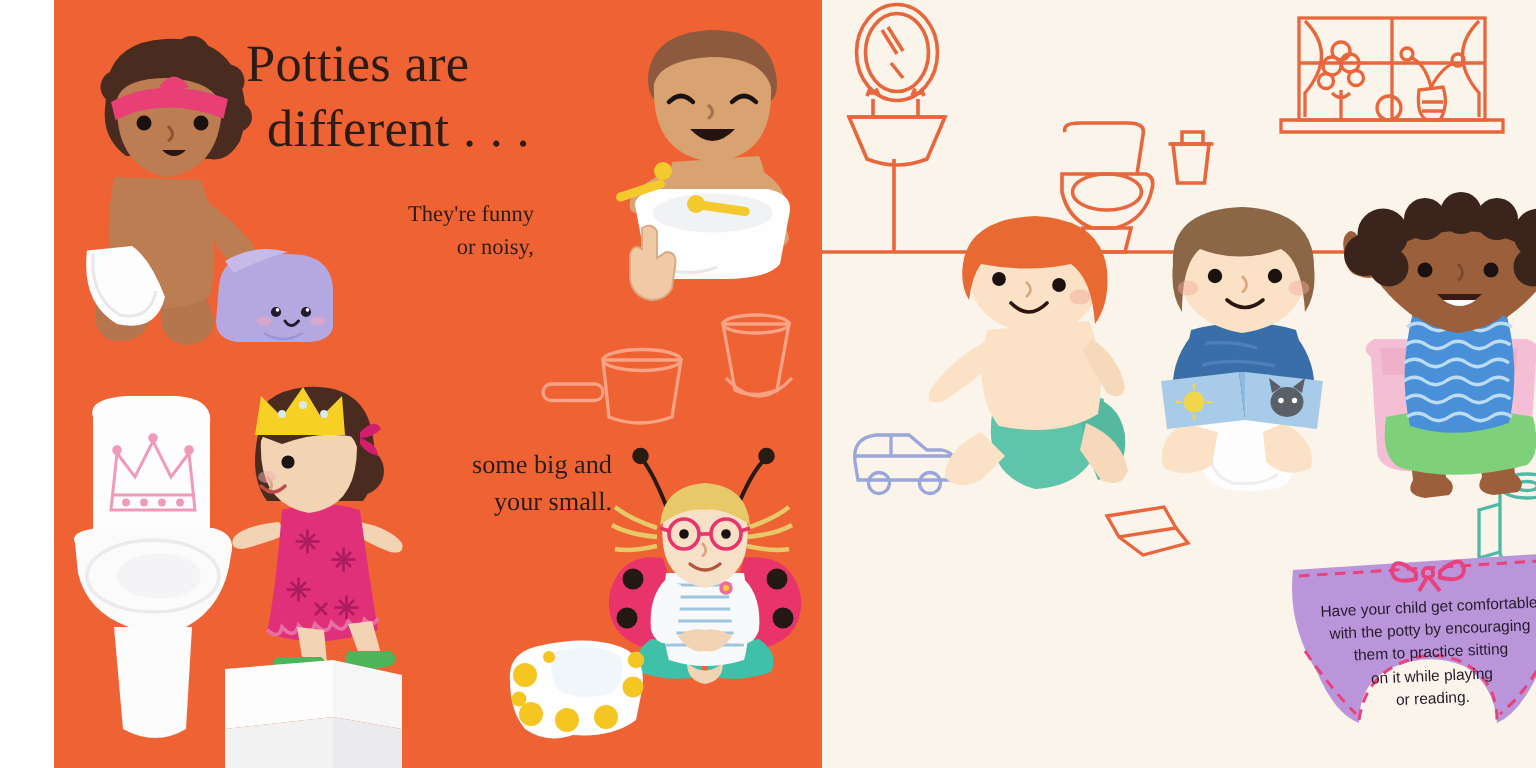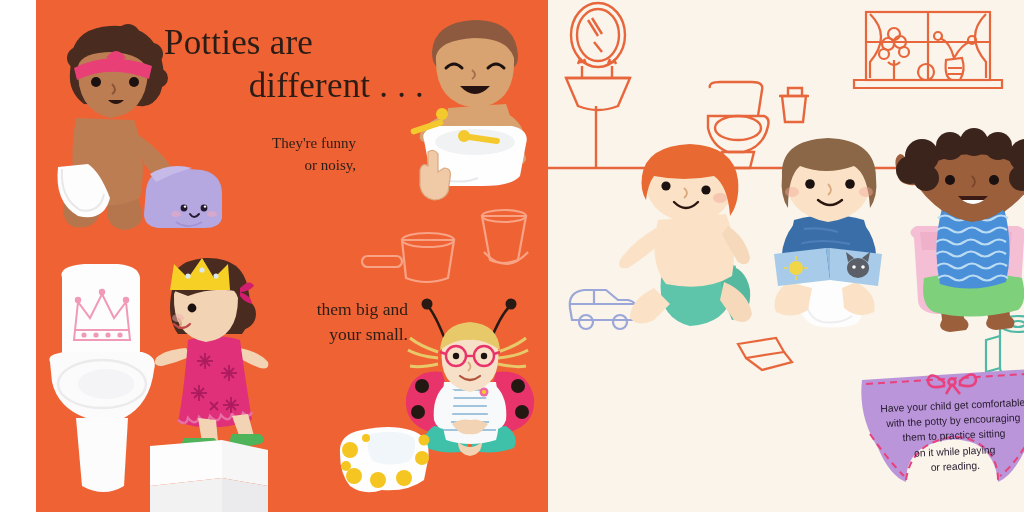--- a/index.html
+++ b/index.html
@@ -7,21 +7,21 @@
   #page{position:relative;width:1024px;height:512px;overflow:hidden;background:#0c4a6e;margin-left:36px;}
 
   
   .page{position:absolute;top:0;height:512px;}
   #left-page{left:0;width:512px;background:#ef6234;}
   #right-page{left:512px;width:512px;background:#faf4ea;}
 
   
   .headline{position:absolute;left:128px;top:22px;width:260px;font-size:35px;line-height:1.22;
             color:#2b1d16;letter-spacing:.2px;}
-  .headline .l2{display:block;text-align:right;padding-left:14px;}
+  .headline .l2{display:block;text-align:left;padding-left:14px;}
   .sub1{position:absolute;left:150px;top:133px;width:170px;font-size:15px;line-height:1.45;
         color:#2b1d16;text-align:right;}
   .sub2{position:absolute;left:208px;top:297px;width:164px;font-size:17.5px;line-height:1.45;
         color:#2b1d16;text-align:right;}
   .rtext{position:absolute;left:556px;top:396px;width:248px;font-size:17.5px;line-height:1.45;
          color:#2f2a24;text-align:center;}
 
   
   .abs{position:absolute;}
   svg{display:block;overflow:visible;}
@@ -37,21 +37,21 @@
       <span>Potties are</span>
       <span class="l2">different . . .</span>
     </div>
 
     <div class="sub1">
       <div>They're funny</div>
       <div>or noisy,</div>
     </div>
 
     <div class="sub2">
-      <div>them big and</div>
+      <div>some big and</div>
       <div>your small.</div>
     </div>
 
     <svg class="abs" style="left:12px;top:22px;" width="200" height="230">
       <g>
 
         <path d="M18 175 Q10 198 26 205 Q48 208 52 190 L46 160 Z" fill="#b5764e"></path>
         <path d="M60 180 Q55 205 76 208 Q96 206 94 190 L86 162 Z" fill="#b5764e"></path>
 
         <path d="M28 96 Q20 140 30 178 Q62 190 92 176 Q100 136 86 98 Z" fill="#bd7d53"></path>

